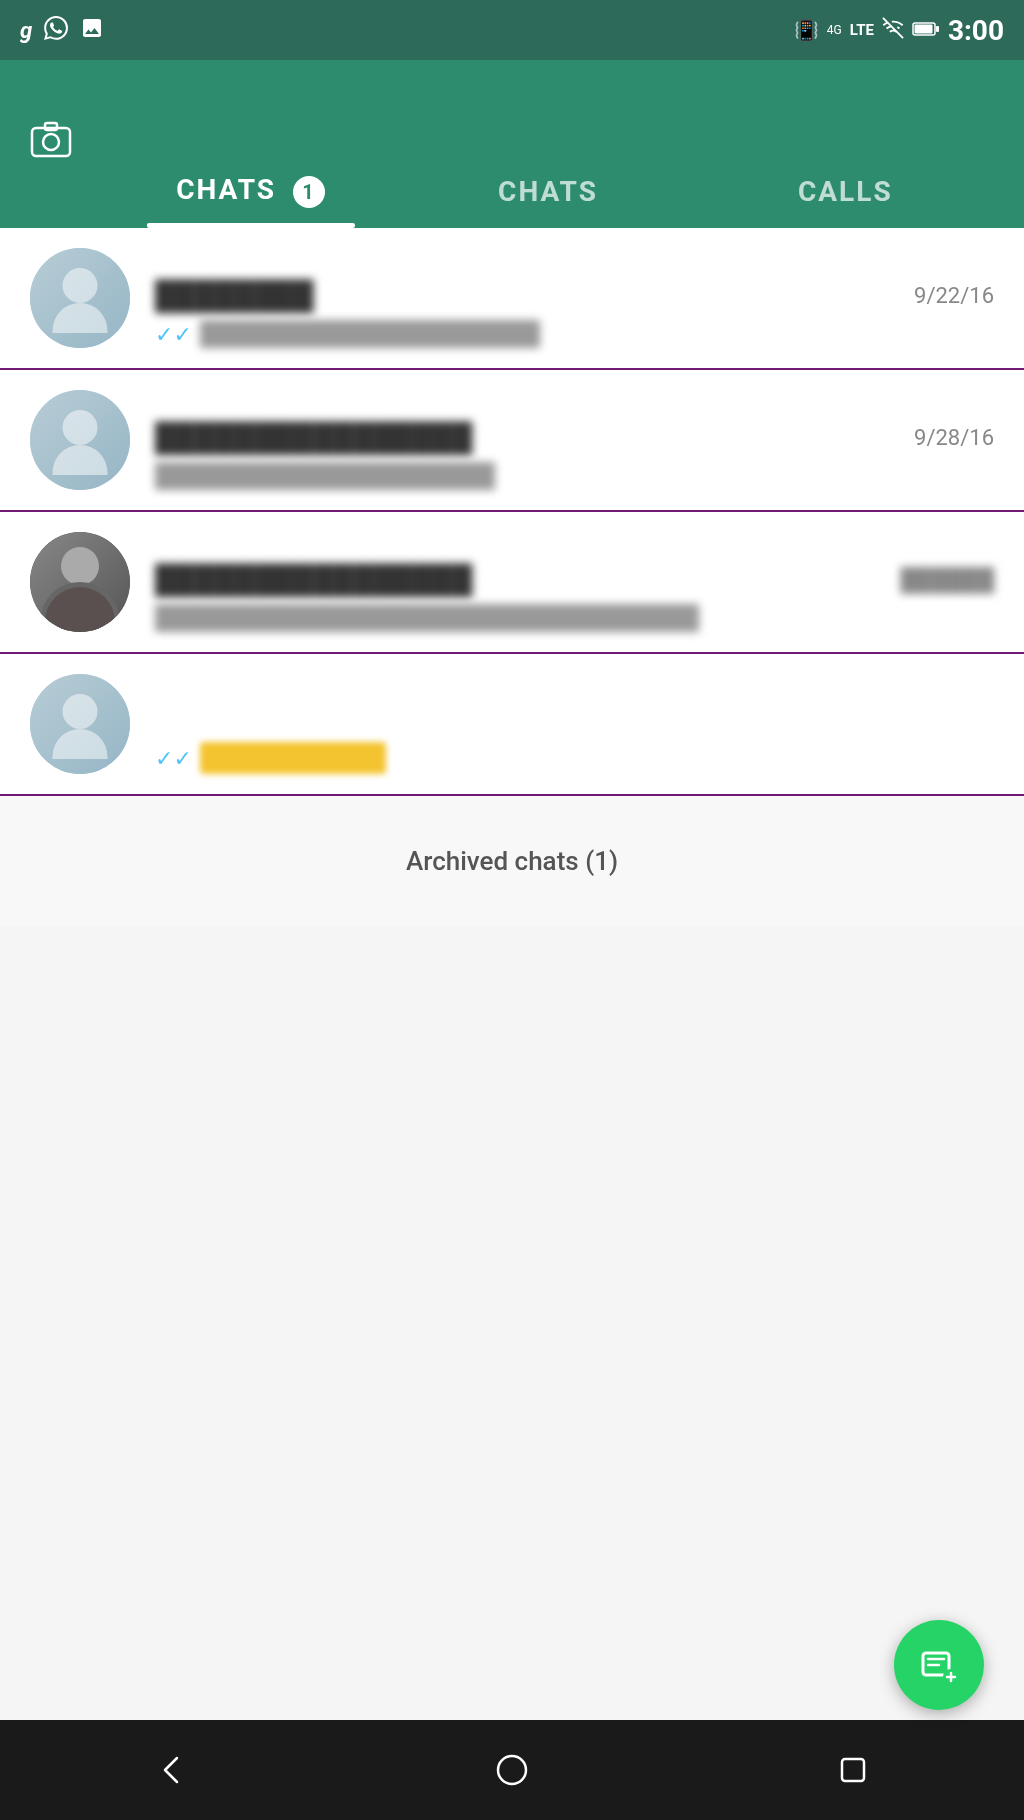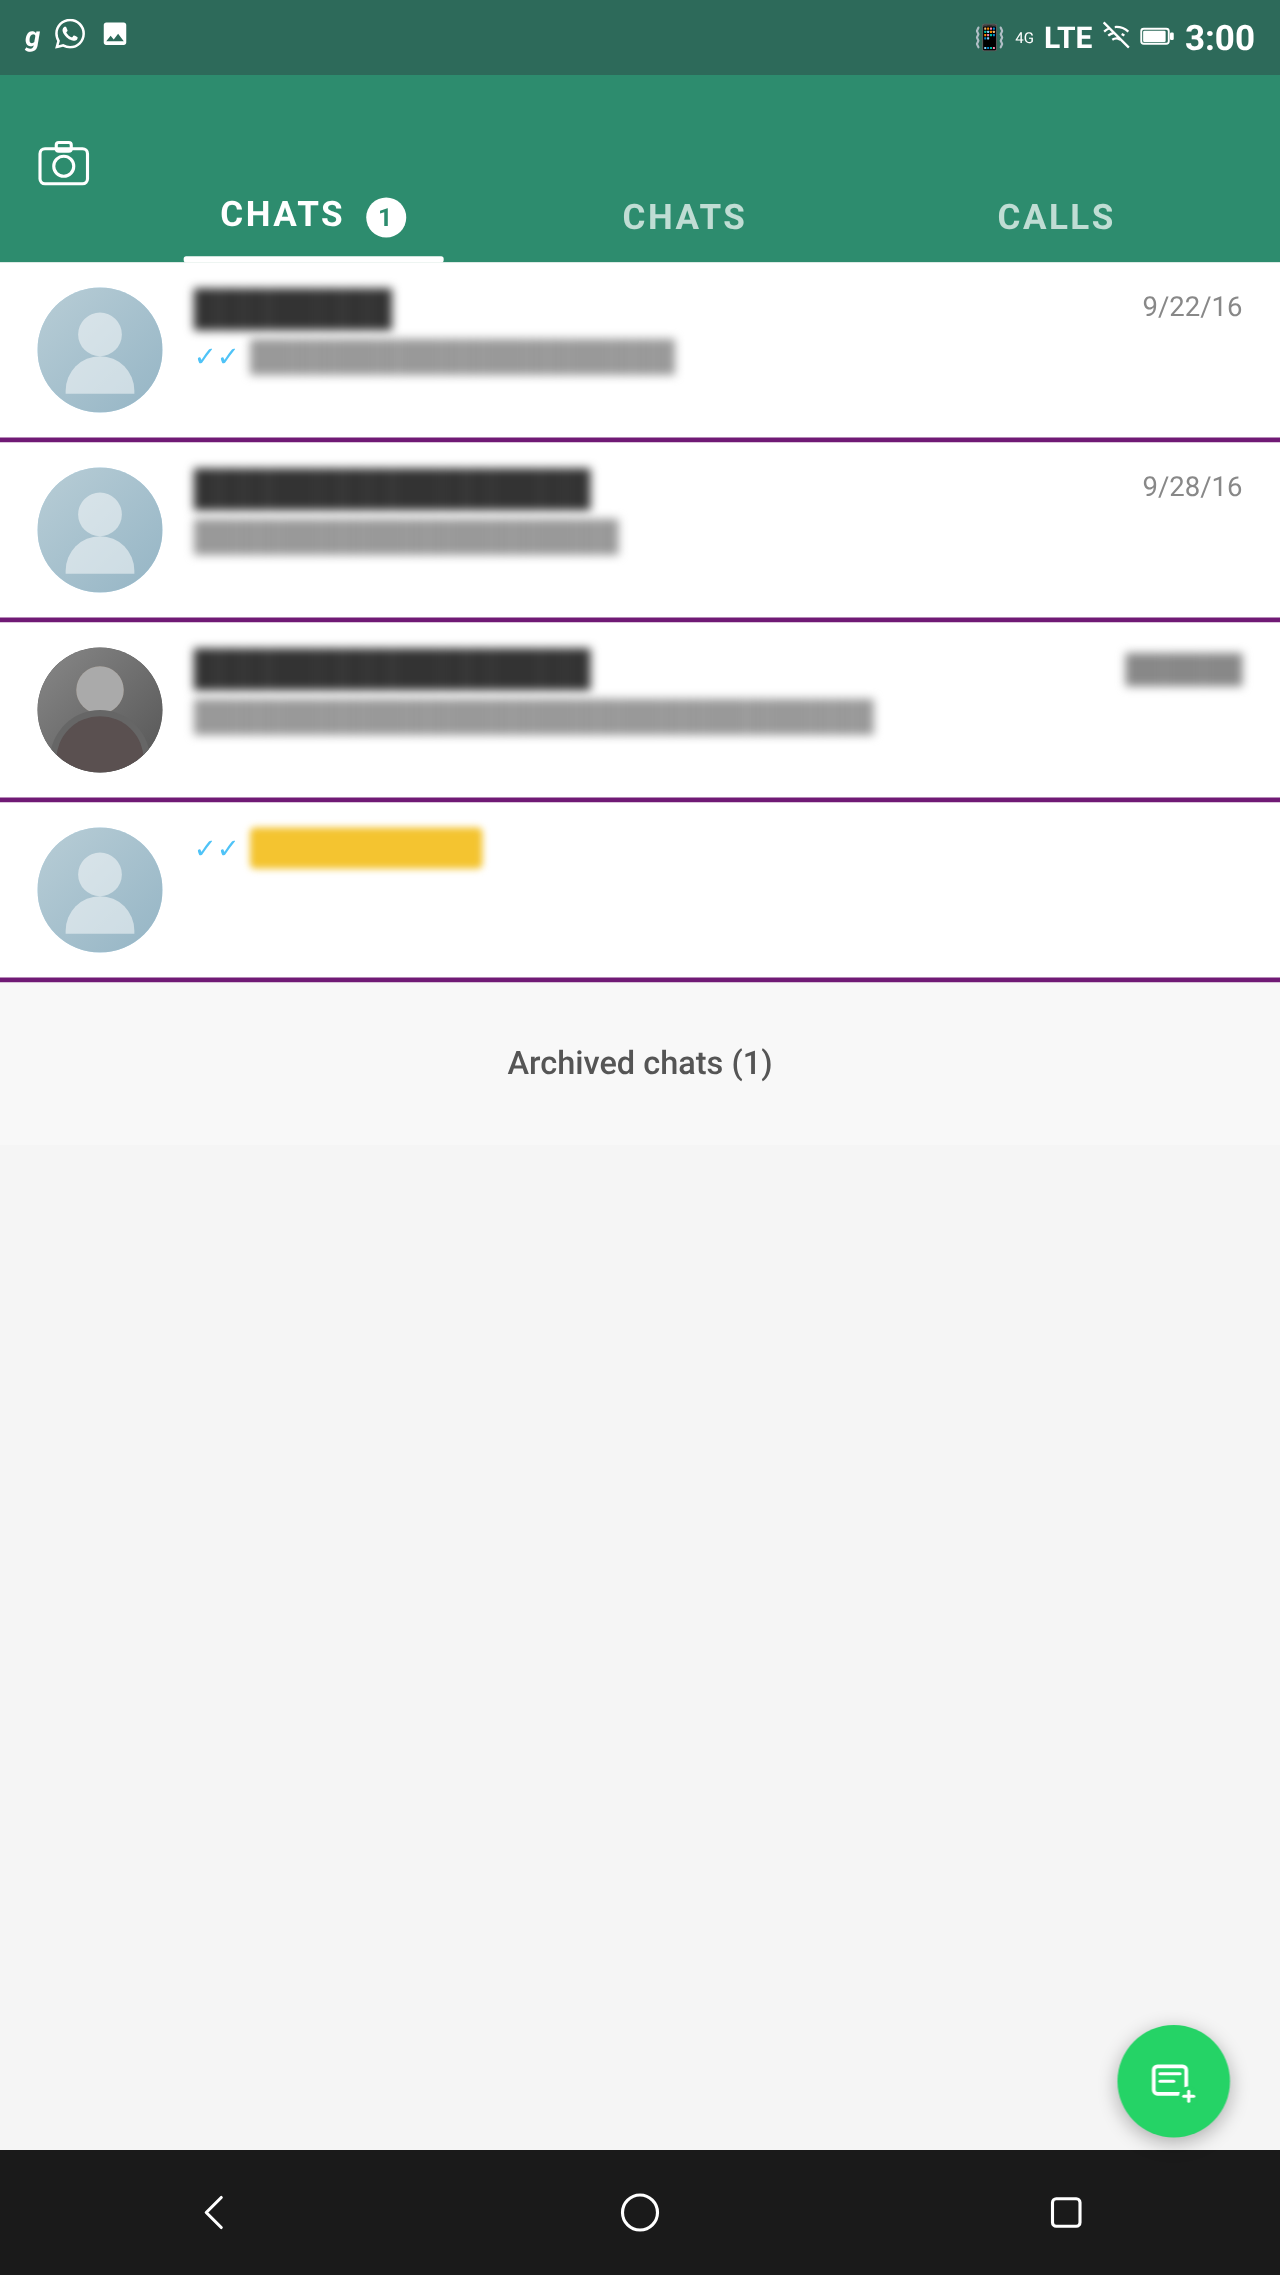--- a/index.html
+++ b/index.html
@@ -34,21 +34,21 @@
       font-size: 20px;
     }
     .status-time {
       font-size: 28px;
       font-weight: bold;
     }
 
     
     .top-nav {
       background: #2d8c6e;
-      height: 150px;
+      height: 168px;
       display: flex;
       align-items: center;
       padding: 0 30px;
     }
     .top-nav-camera {
       color: white;
       margin-right: 30px;
       font-size: 40px;
     }
     .top-nav-tabs {
@@ -97,23 +97,23 @@
     }
 
     
     .chat-list {
       background: white;
       flex: 1;
     }
 
     .chat-item {
       display: flex;
-      align-items: flex-start;
+      align-items: flex-end;
       padding: 20px 30px;
-      border-bottom: 4px solid #701a75;
+      border-bottom: 2px solid #701a75;
       background: white;
       min-height: 140px;
     }
 
     .avatar {
       width: 100px;
       height: 100px;
       border-radius: 50%;
       margin-right: 25px;
       flex-shrink: 0;
@@ -302,21 +302,21 @@
     </span>
     <span>
       <svg width="24" height="24" viewBox="0 0 24 24" fill="white">
         <path d="M21 19V5c0-1.1-.9-2-2-2H5c-1.1 0-2 .9-2 2v14c0 1.1.9 2 2 2h14c1.1 0 2-.9 2-2zM8.5 13.5l2.5 3.01L14.5 12l4.5 6H5l3.5-4.5z"></path>
       </svg>
     </span>
   </div>
   <div class="status-bar-right">
     <span style="font-size:20px;">📳</span>
     <span style="font-size:12px;font-weight:normal;">4G</span>
-    <span style="font-size:24px;font-weight:bold;">LTE</span>
+    <span style="font-size:15px;font-weight:bold;">LTE</span>
     <span>
       <svg width="22" height="22" viewBox="0 0 24 24" fill="white">
         <path d="M1 1l22 22M16.72 11.06A10.94 10.94 0 0119 12.55M5 12.55a10.94 10.94 0 015.17-2.39M10.71 5.05A16 16 0 0122.56 9M1.42 9a15.91 15.91 0 014.7-2.88M8.53 16.11a6 6 0 016.95 0M12 20h.01" stroke="white" stroke-width="2" fill="none"></path>
       </svg>
     </span>
     <span>
       <svg width="28" height="16" viewBox="0 0 28 16" fill="white">
         <rect x="1" y="2" width="22" height="12" rx="2" fill="none" stroke="white" stroke-width="1.5"></rect>
         <rect x="2.5" y="3.5" width="18" height="9" rx="1" fill="white"></rect>
         <rect x="24" y="5" width="3" height="6" rx="1" fill="white"></rect>

